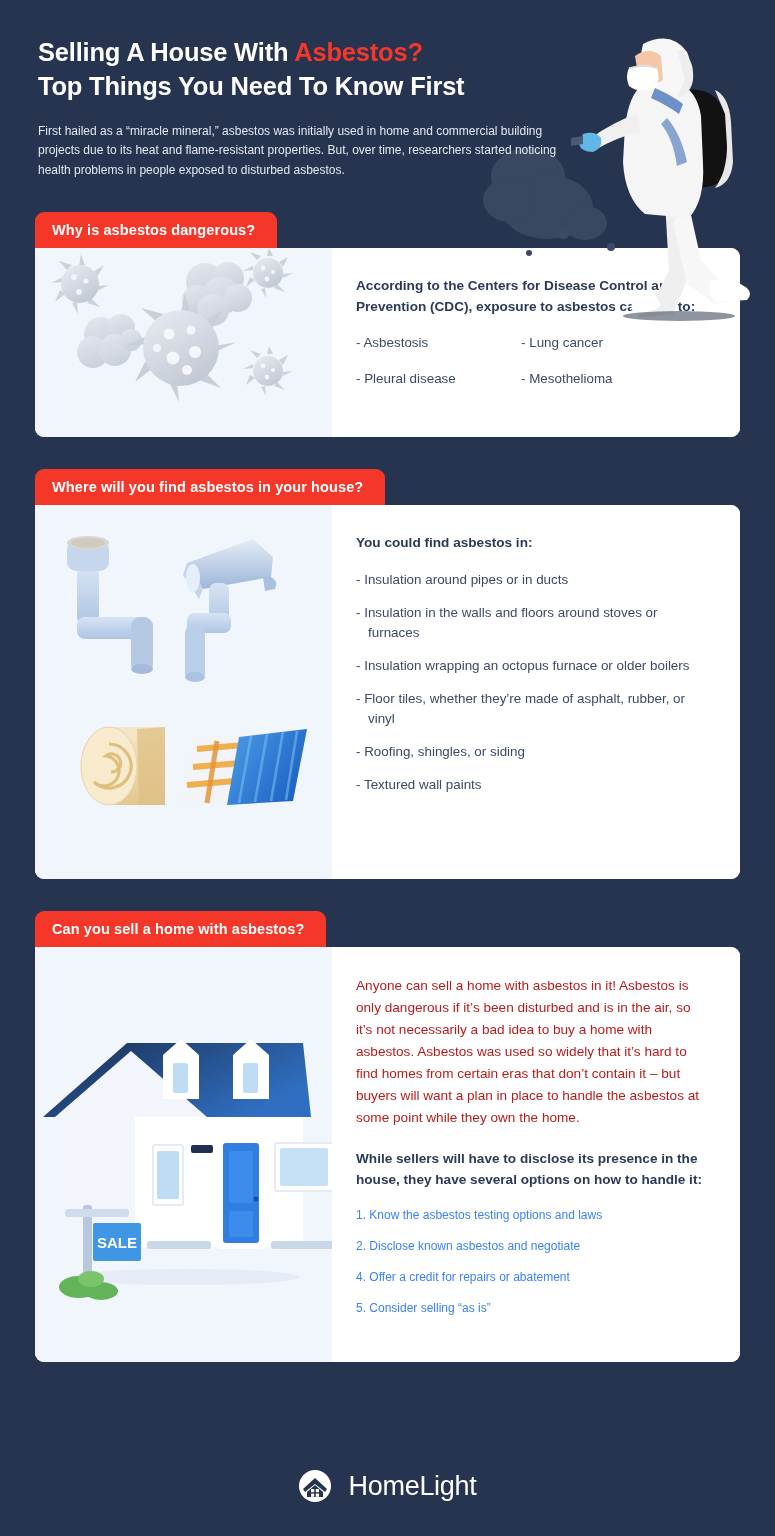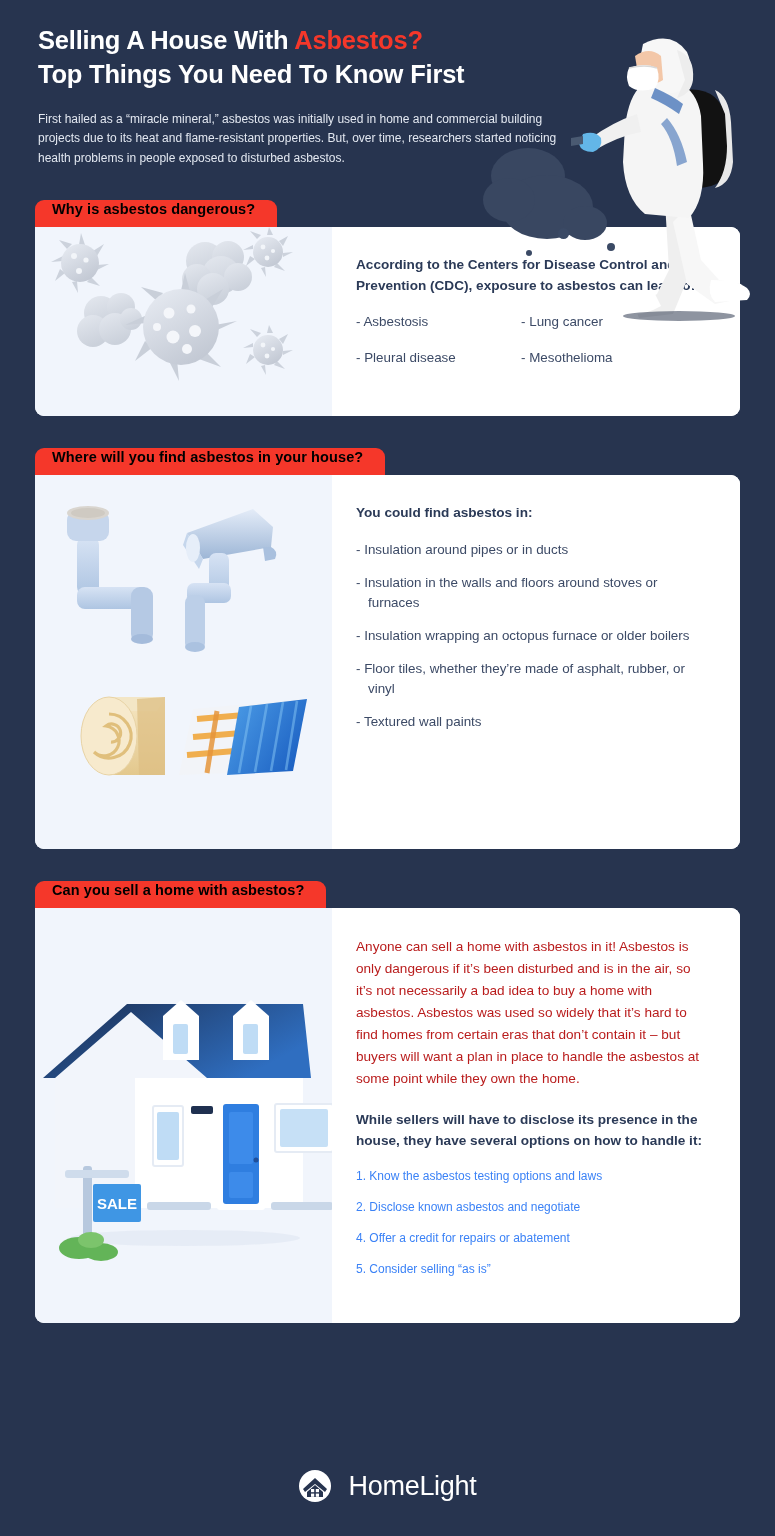--- a/index.html
+++ b/index.html
@@ -11,21 +11,21 @@
     overflow: hidden;
   }
   .page {
     position: relative;
     width: 775px;
     height: 1536px;
     background: #27344f;
   }
 
   
-  .hero { position: relative; padding: 24px 36px 0 38px; }
+  .hero { position: relative; padding: 36px 36px 0 38px; }
   .hero-title {
     font-size: 25.5px;
     font-weight: bold;
     color: #ffffff;
     line-height: 1.33;
     letter-spacing: -0.2px;
     max-width: 540px;
     position: relative;
     z-index: 4;
   }
@@ -50,25 +50,25 @@
   .smoke-dot { position: absolute; border-radius: 50%; background: #3b4a65; z-index: 2; }
   .sd1 { right: 206px; top: 228px; width: 11px; height: 11px; }
   .sd2 { right: 160px; top: 243px; width: 8px; height: 8px; }
   .sd3 { right: 243px; top: 250px; width: 6px; height: 6px; }
 
   
   .section { position: relative; margin: 0 35px; }
   .sec-tab {
     display: inline-block;
     background: #f5372a;
-    color: #000000;
+    color: #ffffff;
     font-size: 14.5px;
     font-weight: bold;
     letter-spacing: 0.1px;
-    padding: 1px 22px 10px 17px;
+    padding: 10px 22px 10px 17px;
     border-radius: 9px 9px 0 0;
     position: relative;
     z-index: 3;
   }
   .sec-body {
     display: flex;
     background: #ffffff;
     border-radius: 0 9px 9px 9px;
     overflow: hidden;
     min-height: 60px;
@@ -404,20 +404,21 @@
             </g>
           </g>
         </svg>
       </div>
       <div class="sec-right">
         <p class="lead">You could find asbestos in:</p>
         <div class="bullet">- Insulation around pipes or in ducts</div>
         <div class="bullet">- Insulation in the walls and floors around stoves or furnaces</div>
         <div class="bullet">- Insulation wrapping an octopus furnace or older boilers</div>
         <div class="bullet">- Floor tiles, whether they’re made of asphalt, rubber, or vinyl</div>
+        <div class="bullet">- Roofing, shingles, or siding</div>
         <div class="bullet">- Textured wall paints</div>
       </div>
     </div>
   </div>
 
   <div class="spacer-32"></div>
 
   <div class="section">
     <div class="sec-tab">Can you sell a home with asbestos?</div>
     <div class="sec-body">

